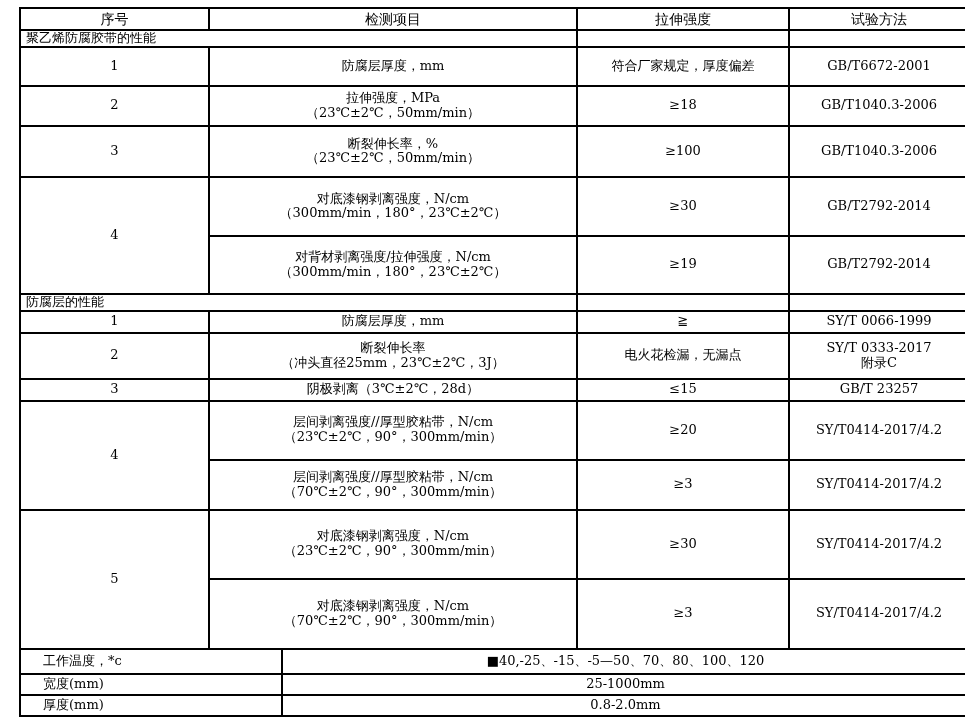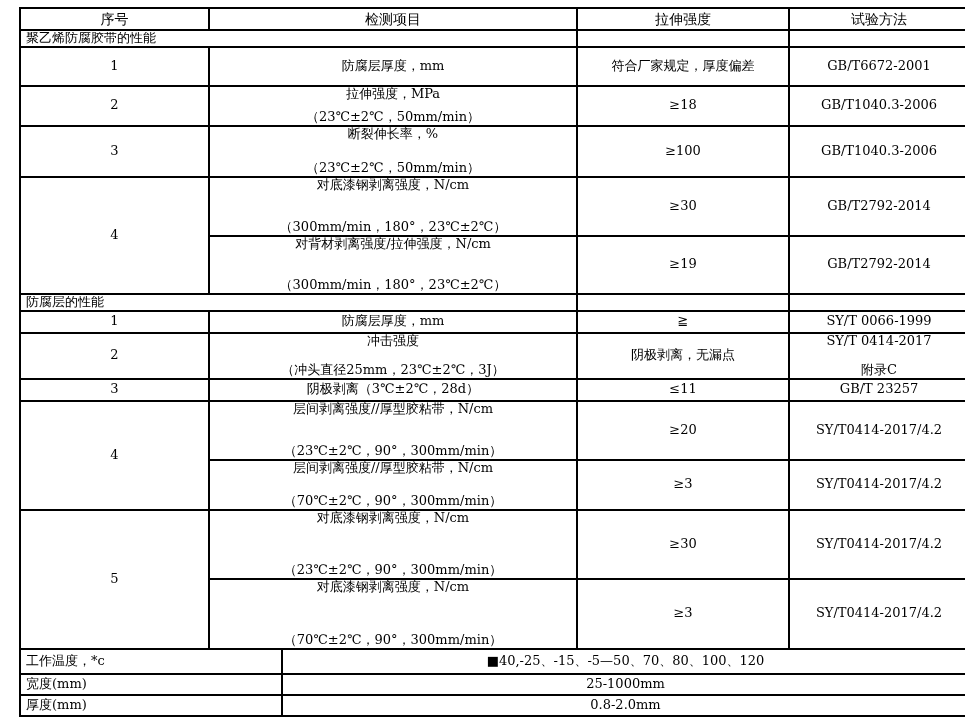--- a/index.html
+++ b/index.html
@@ -19,22 +19,22 @@
     text-align:center;
     vertical-align:middle;
     font-weight:normal;
     font-size:13px;
     line-height:1.15;
     overflow:hidden;
     white-space:nowrap;
   }
   th{font-size:14px;}
   .section-cell{text-align:left;padding-left:5px;font-size:13px;}
-  .label-cell{text-align:left;padding-left:5px;}
-  .lines{display:flex;flex-direction:column;justify-content:space-between;height:100%;}
+  .label-cell{text-align:left;padding-left:22px;}
+  .lines{display:flex;flex-direction:column;justify-content:center;height:100%;}
   .lines span{display:block;}
   
   .h20 td,.h20 th{height:20px;}
   .h16 td{height:14px;border-radius:8px;}
   .h37 td{height:37px;}
   .h38 td{height:38px;}
   .h49 td{height:49px;}
   .h57 td{height:57px;}
   .h56 td{height:56px;}
   .h44 td{height:44px;}
@@ -137,37 +137,37 @@
         <td>1</td>
         <td>防腐层厚度，mm</td>
         <td>≧</td>
         <td>SY/T 0066-1999</td>
       </tr>
 
       <tr class="h44">
         <td>2</td>
         <td>
           <div class="lines">
-            <span>冲击强度</span>
+            <span>断裂伸长率</span>
             <span>（冲头直径25mm，23℃±2℃，3J）</span>
           </div>
         </td>
-        <td>阴极剥离，无漏点</td>
-        <td>
-          <div class="lines">
-            <span>SY/T 0414-2017</span>
+        <td>电火花检漏，无漏点</td>
+        <td>
+          <div class="lines">
+            <span>SY/T 0333-2017</span>
             <span>附录C</span>
           </div>
         </td>
       </tr>
 
       <tr class="h20">
         <td>3</td>
         <td>阴极剥离（3℃±2℃，28d）</td>
-        <td>≤11</td>
+        <td>≤15</td>
         <td>GB/T 23257</td>
       </tr>
 
       <tr class="h57">
         <td rowspan="2">4</td>
         <td>
           <div class="lines">
             <span>层间剥离强度//厚型胶粘带，N/cm</span>
             <span>（23℃±2℃，90°，300mm/min）</span>
           </div>

